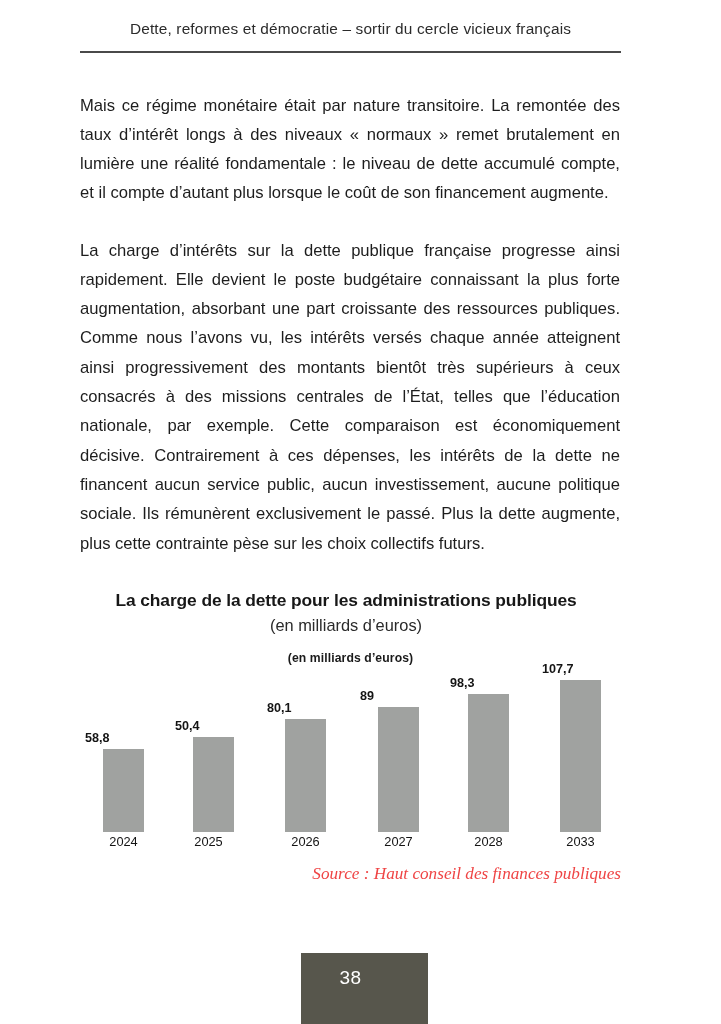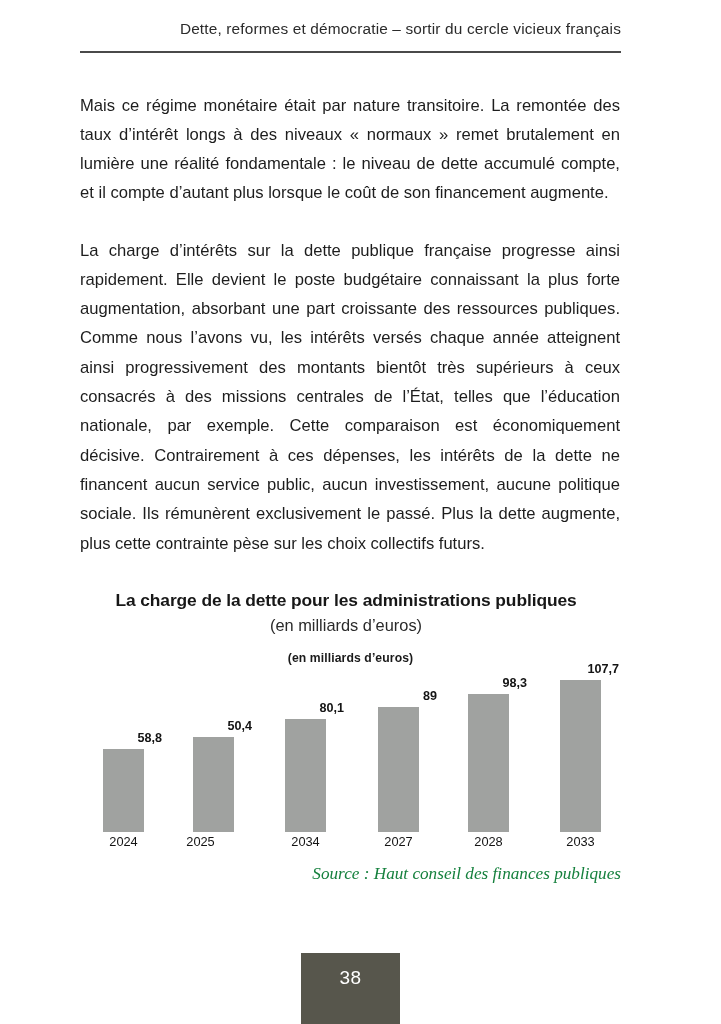--- a/index.html
+++ b/index.html
@@ -17,21 +17,21 @@
     font-family: "Liberation Sans", sans-serif;
     color: #1b1b1b;
   }
 
   
   .running-header {
     position: absolute;
     left: 80px;
     top: 20px;
     width: 541px;
-    text-align: right;
+    text-align: center;
   }
   .running-header .header-text {
     display: block;
     font-family: "Liberation Sans", sans-serif;
     font-size: 15.4px;
     font-weight: 400;
     letter-spacing: 0.01em;
     color: #2b2b2b;
     white-space: nowrap;
   }
@@ -122,21 +122,21 @@
     position: absolute;
     bottom: 0;
     left: 0;
     width: 41px;
     background: #a0a2a0;
   }
   .bar-value {
     position: absolute;
     left: -18px;
     width: 77px;
-    text-align: right;
+    text-align: left;
     font-size: 12.6px;
     font-weight: 700;
     color: #141414;
     white-space: nowrap;
   }
   .x-labels {
     position: absolute;
     left: 0;
     top: 186px;
     width: 541px;
@@ -156,32 +156,33 @@
     position: absolute;
     left: 80px;
     top: 864px;
     width: 541px;
     text-align: right;
   }
   .source-line span {
     font-family: "Liberation Serif", serif;
     font-style: italic;
     font-size: 17.2px;
-    color: #15803d;
+    color: #ef4444;
     text-align: center;
   }
 
   
   .folio-block {
     position: absolute;
     left: 301px;
     top: 953px;
     width: 99px;
     height: 71px;
     background: #57564c;
+    padding-left: 28px;
   }
   .folio-number {
     position: absolute;
     left: 0;
     top: 14px;
     width: 99px;
     text-align: center;
     font-size: 19px;
     font-weight: 400;
     color: #ffffff;
@@ -231,22 +232,22 @@
           <div class="bar" style="height: 138px; background: rgb(160, 162, 160);"></div>
           <div class="bar-value" style="bottom: 142px;">98,3</div>
         </div>
         <div class="bar-group" style="left: 480px;">
           <div class="bar" style="height: 152px; background: rgb(160, 162, 160);"></div>
           <div class="bar-value" style="bottom: 156px;">107,7</div>
         </div>
       </div>
     <div class="x-labels" id="x-label-area">
         <div class="x-label" style="left: 5px;">2024</div>
-        <div class="x-label" style="left: 82px; text-align: center;">2025</div>
-        <div class="x-label" style="left: 187px;">2034</div>
+        <div class="x-label" style="left: 90px; text-align: center;">2025</div>
+        <div class="x-label" style="left: 187px;">2026</div>
         <div class="x-label" style="left: 280px;">2027</div>
         <div class="x-label" style="left: 370px;">2028</div>
         <div class="x-label" style="left: 462px;">2033</div>
       </div>
   </div>
 
   <div class="source-line">
     <span>Source : Haut conseil des finances publiques</span>
   </div>
 

